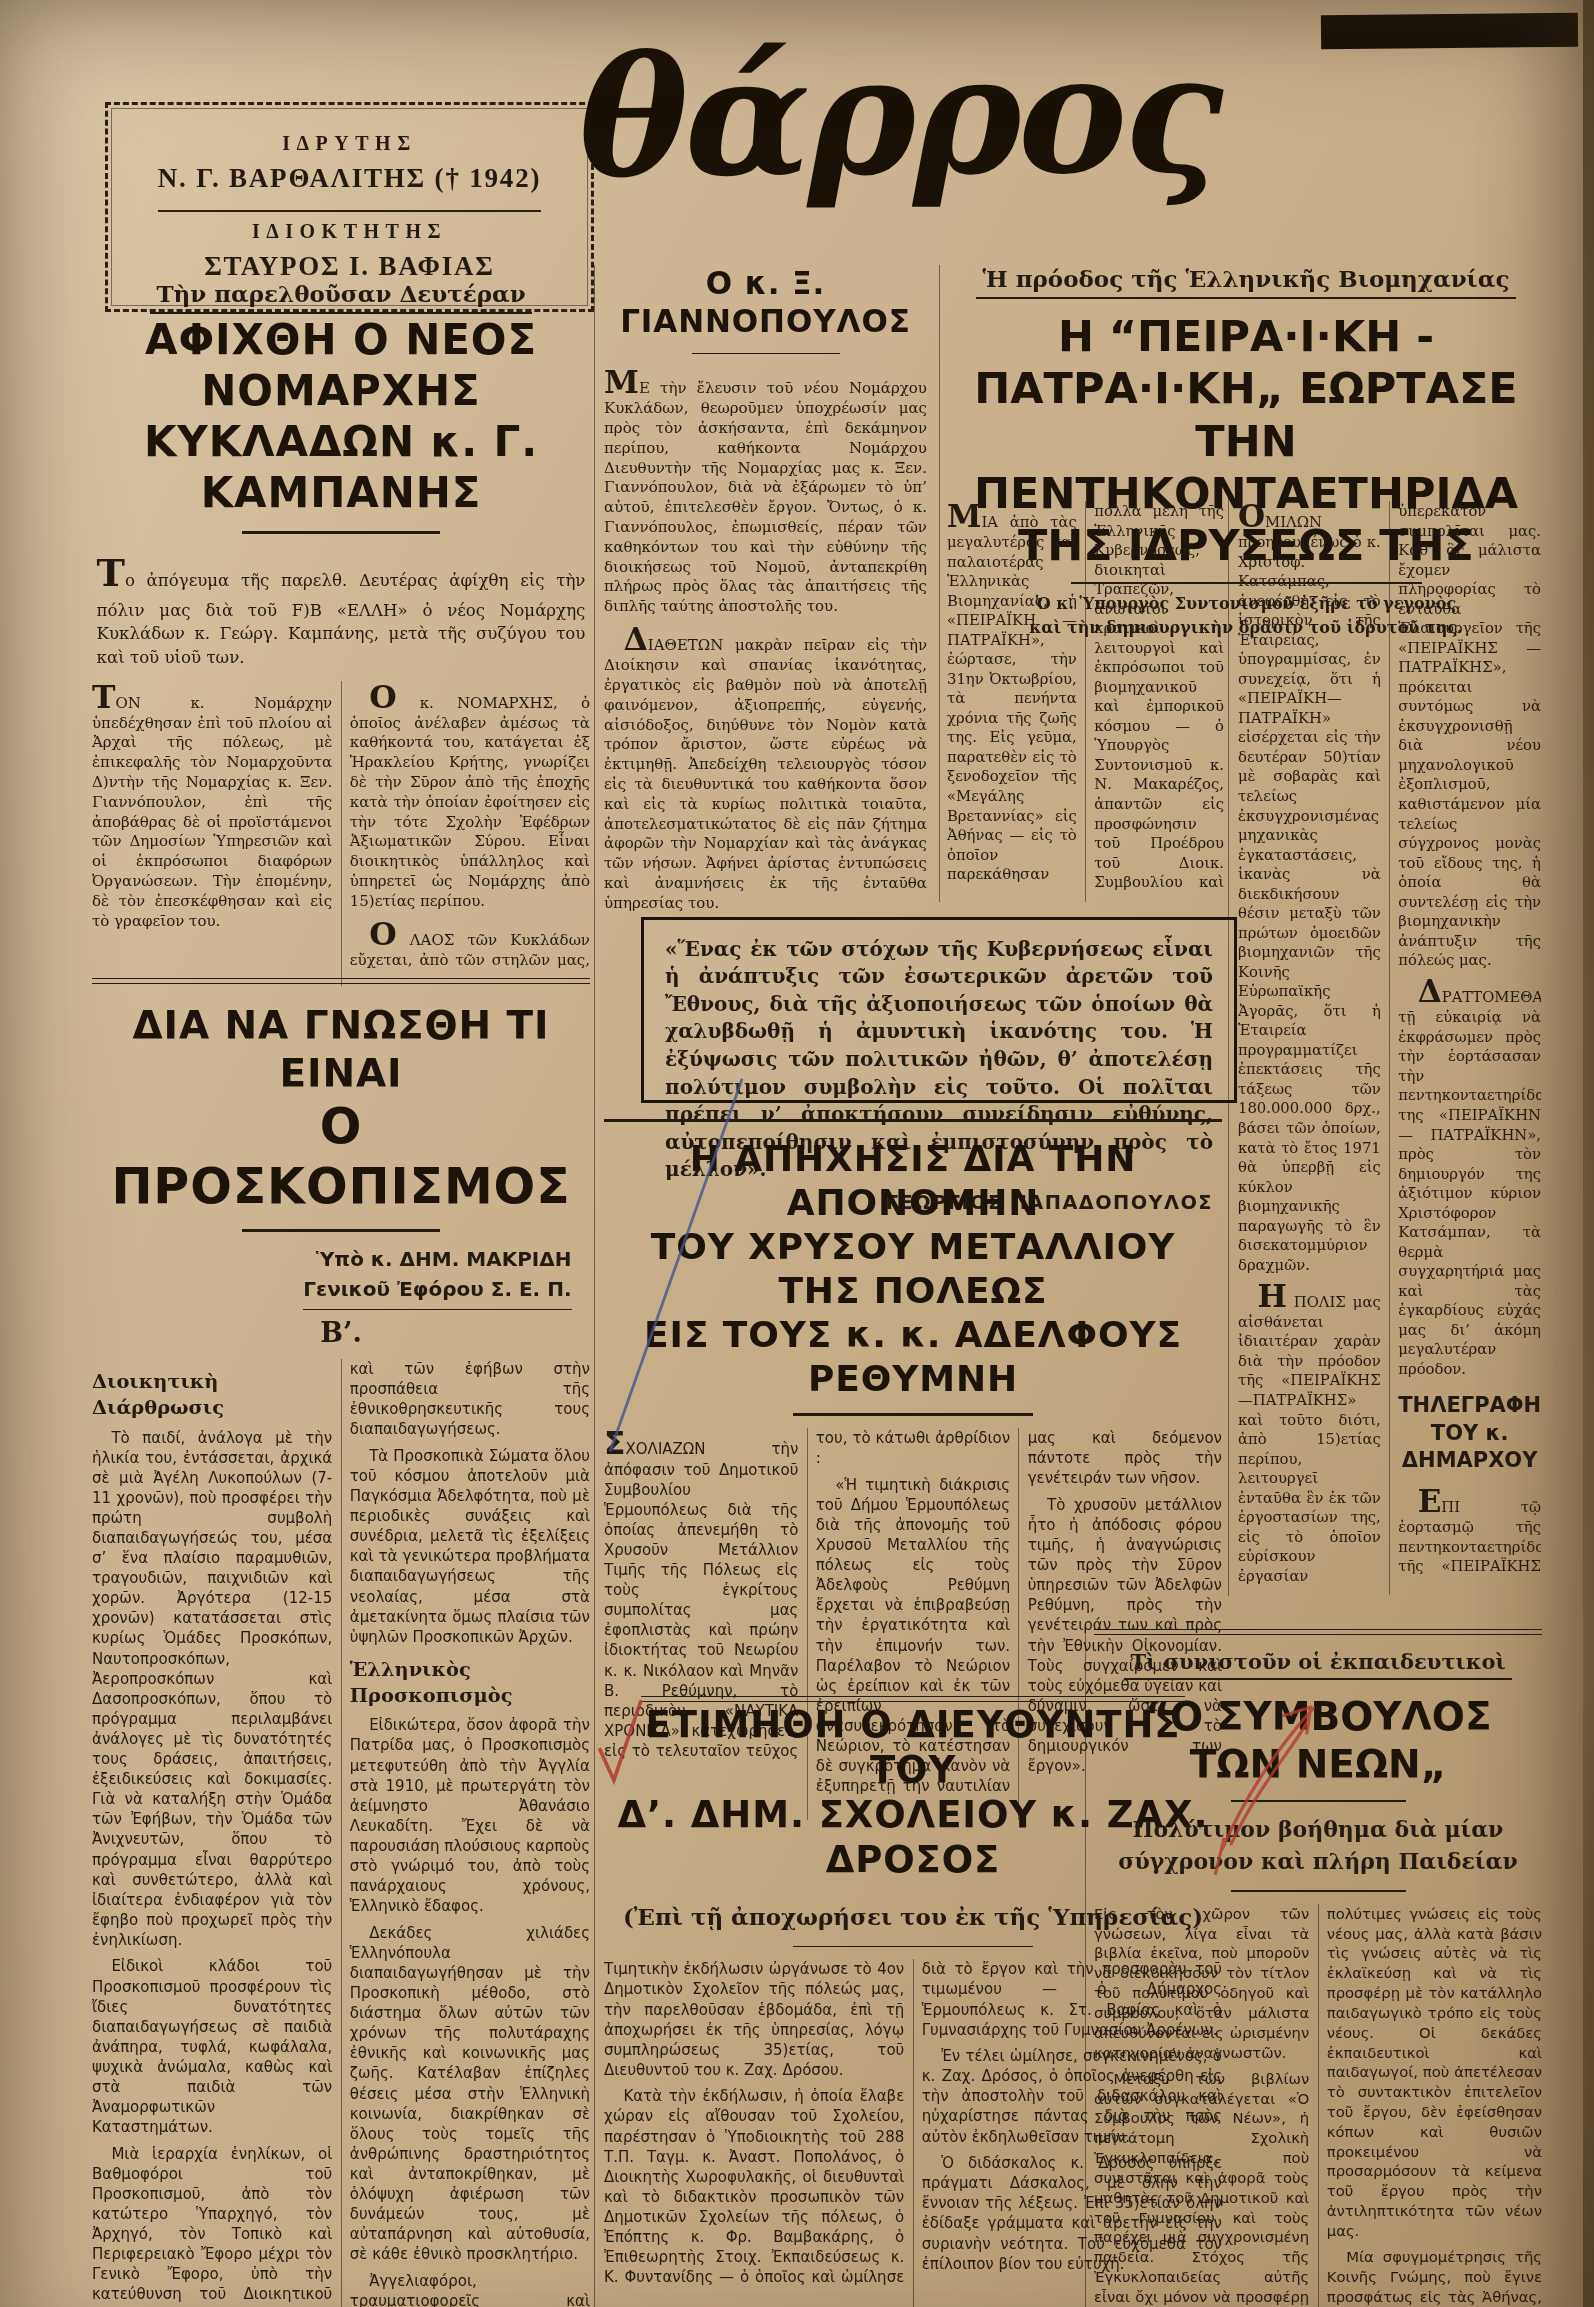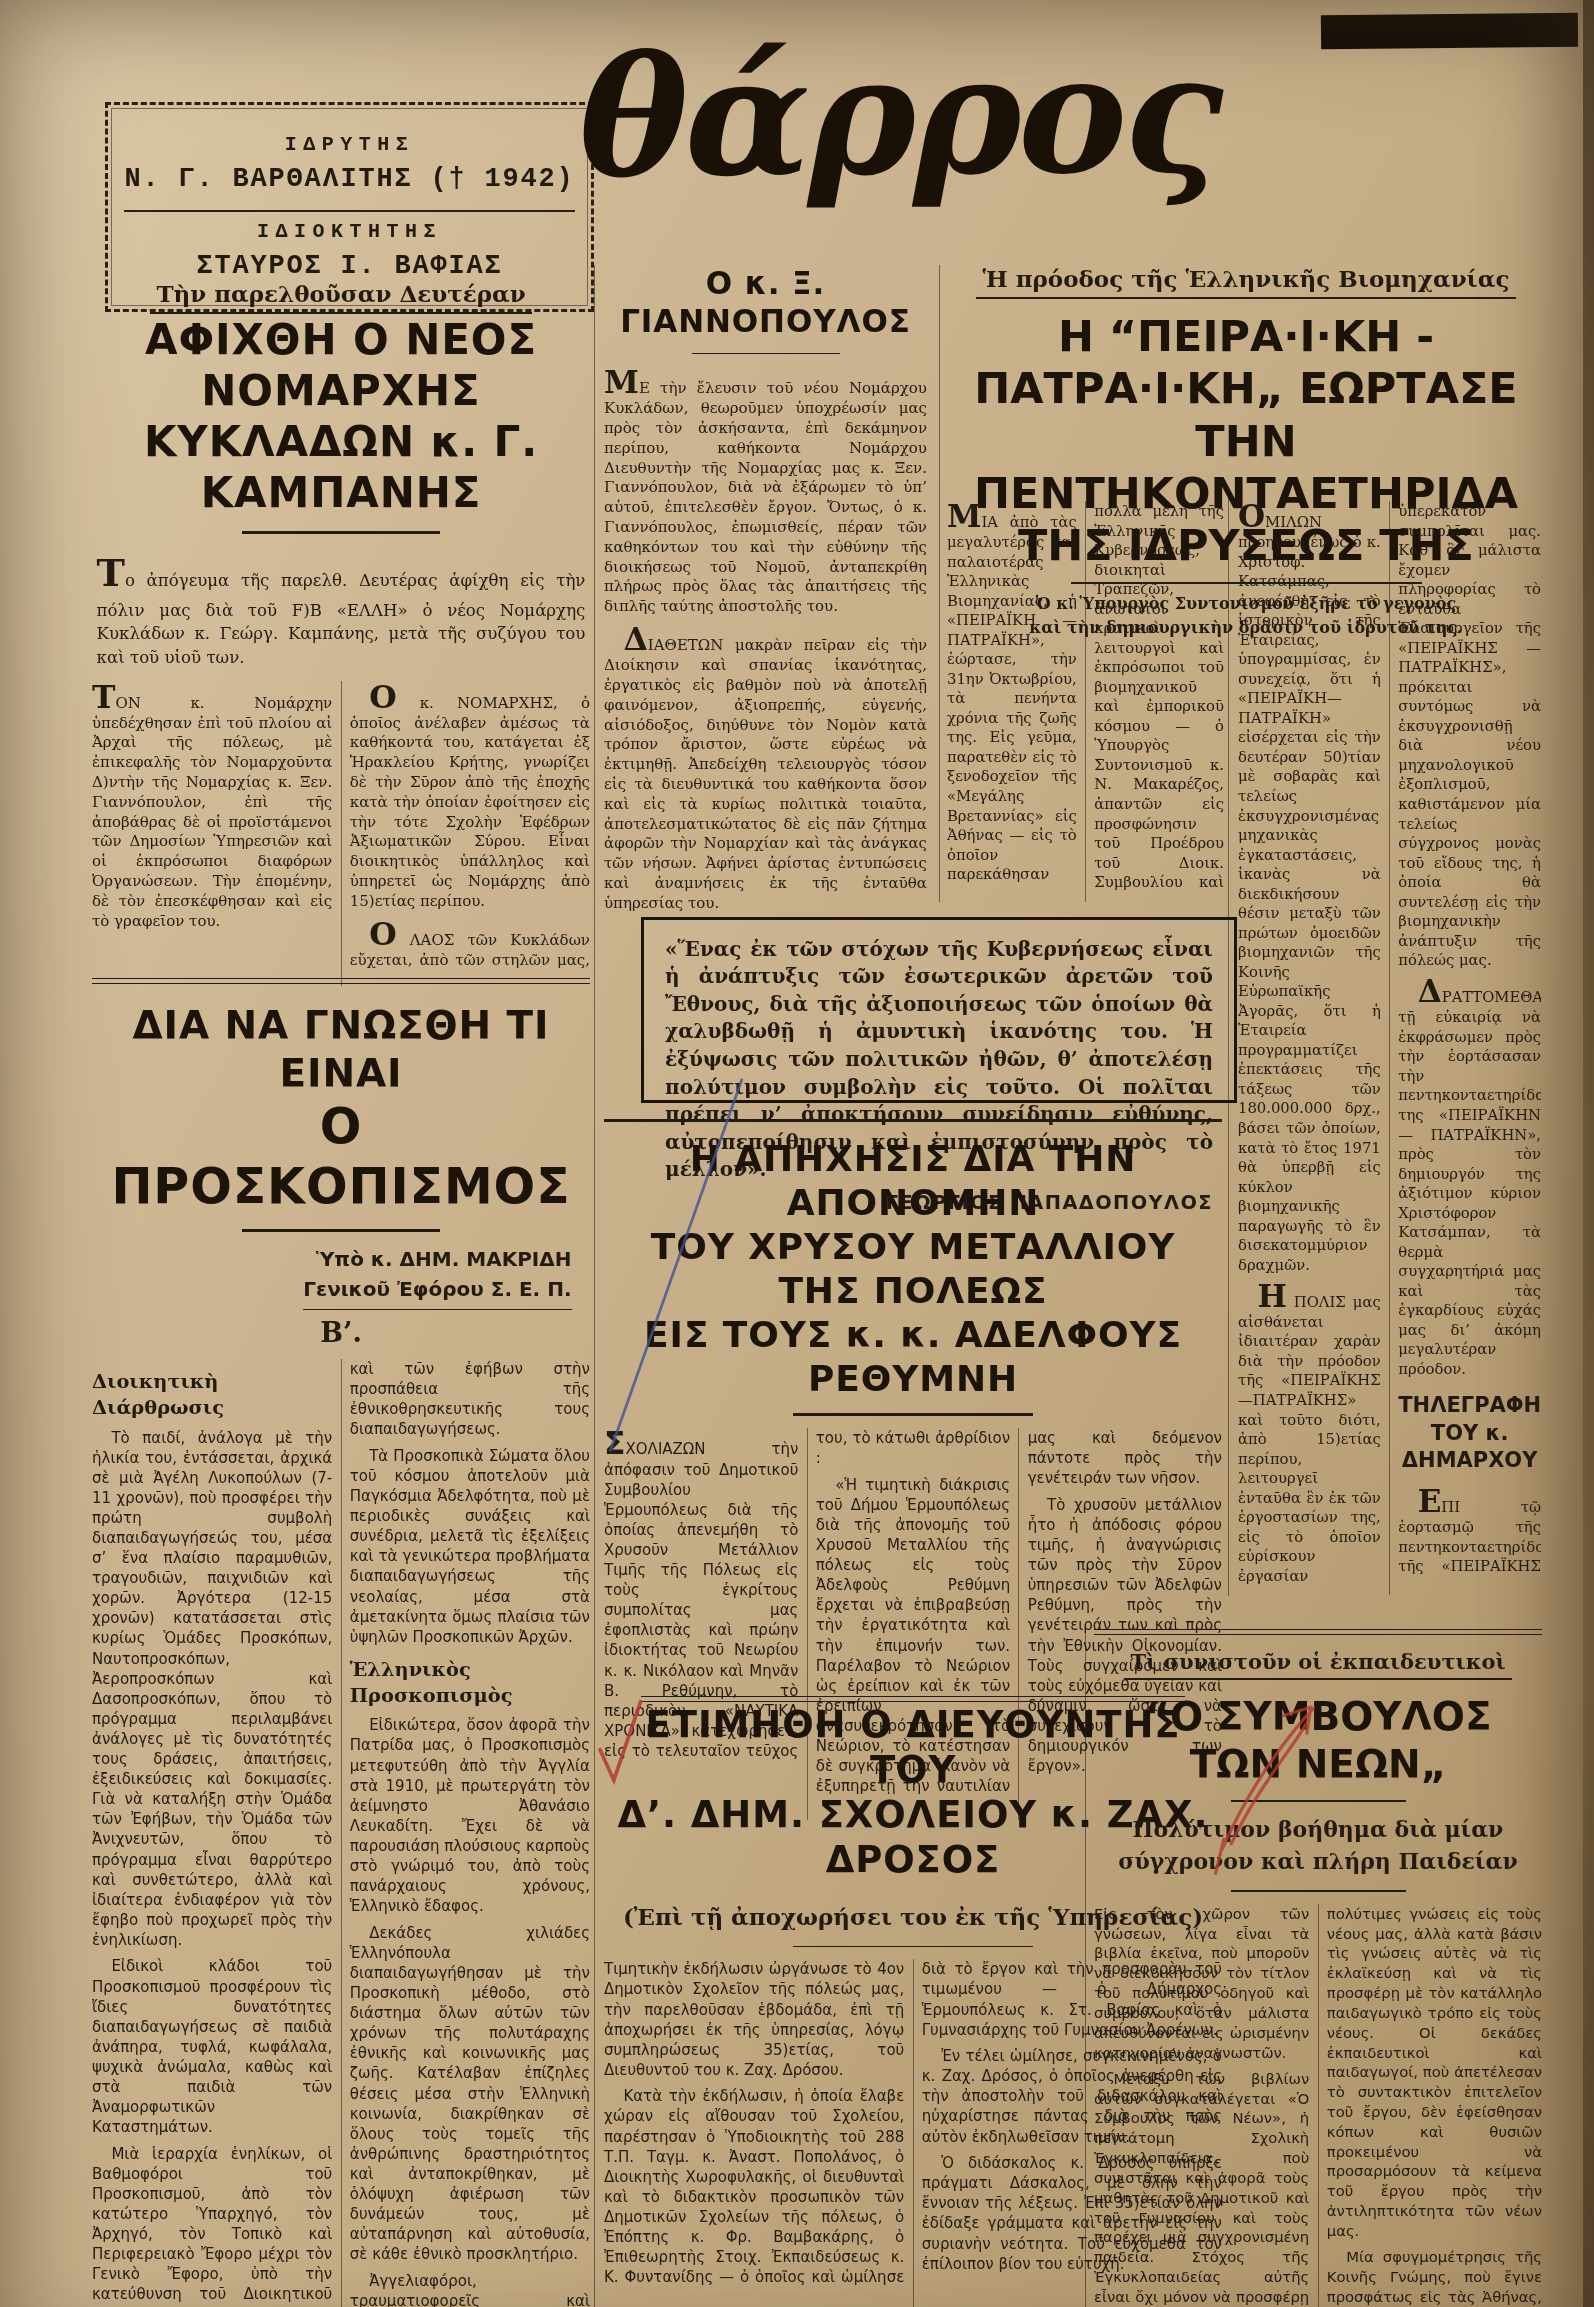--- a/index.html
+++ b/index.html
@@ -6,21 +6,21 @@
   #page{
     position:relative;width:1595px;height:2392px;overflow:hidden;
     background:linear-gradient(118deg,#dcc9a7 0%,#cdb692 28%,#c4ac85 55%,#b69c73 82%,#a98e66 100%);
     font-family:"DejaVu Serif","Liberation Serif",serif;
     color:#241b10;
   }
   #page::after{
     content:"";position:absolute;inset:0;pointer-events:none;z-index:40;
     box-shadow:inset 0 0 120px rgba(60,42,20,.45), inset -28px -18.5px 83px rgba(50,34,16,.35);
   }
-  .sans{font-family:Liberation Mono, monospace;}
+  .sans{font-family:Liberation Serif, serif;}
   .abs{position:absolute;}
   .ctr{text-align:center;}
 
   
   #founder-box{left:105px;top:102px;width:483px;height:204px;
     border:3.2px dashed #2a2014;outline:1.4px solid rgba(42,32,20,.55);outline-offset:-7.4px;
     display:flex;flex-direction:column;justify-content:center;gap:8.3px;text-align:center;}
   #founder-box .lbl{font-size:20px;font-weight:bold;letter-spacing:6.5px;}
   #founder-box .nm{font-size:27px;font-weight:bold;letter-spacing:1.8px;}
   #founder-box .ul{display:inline-block;border-bottom:2.3px solid #2a2014;padding-bottom:16px;}

